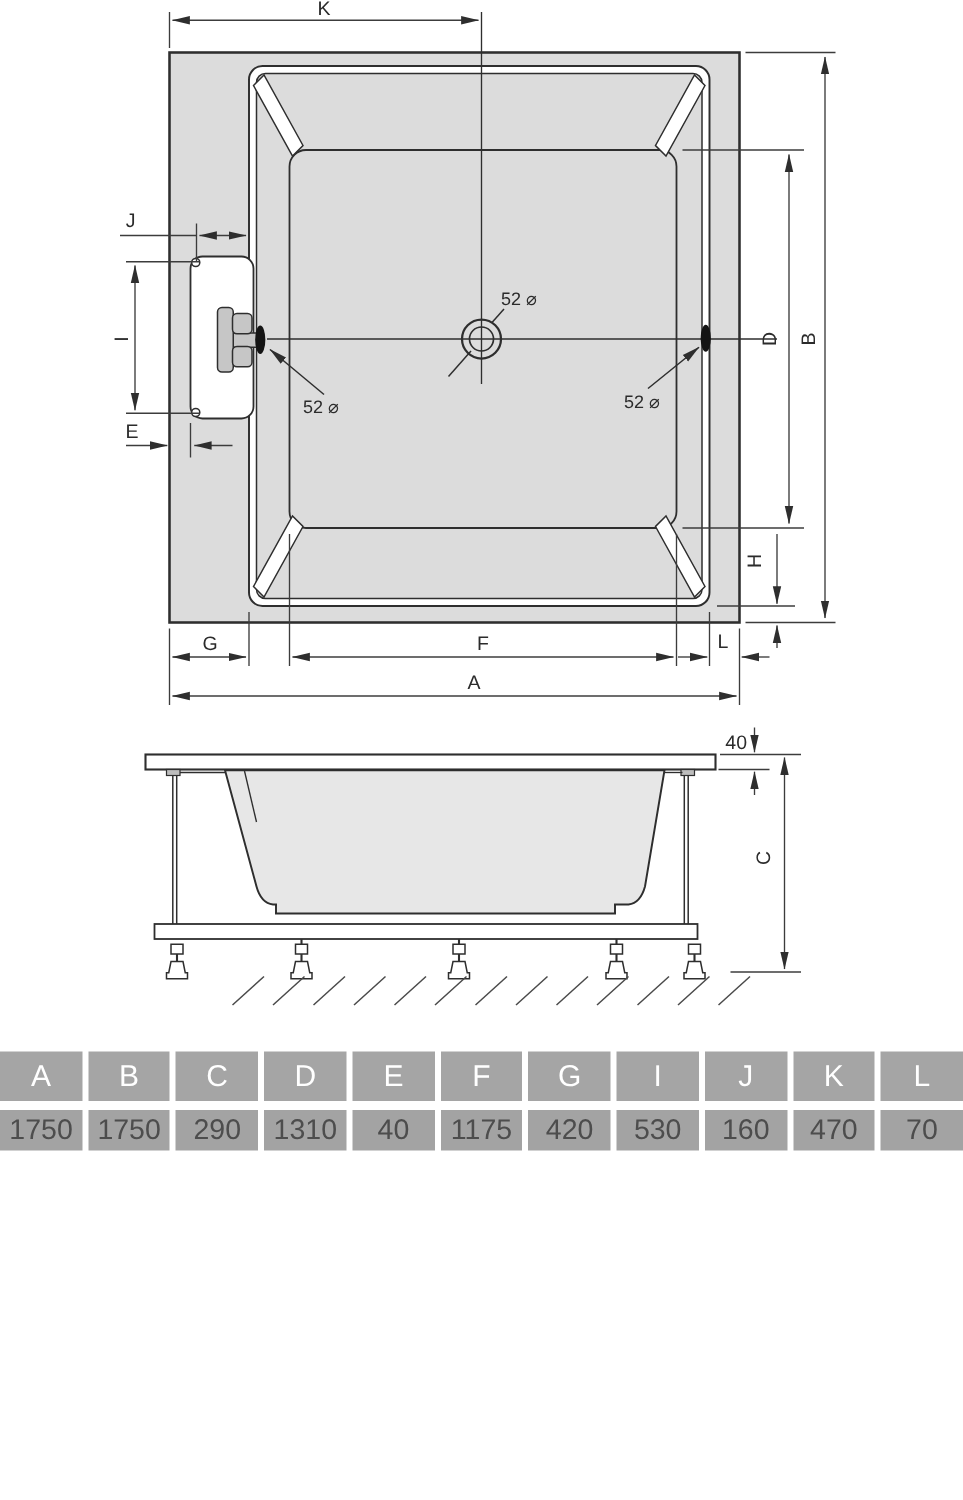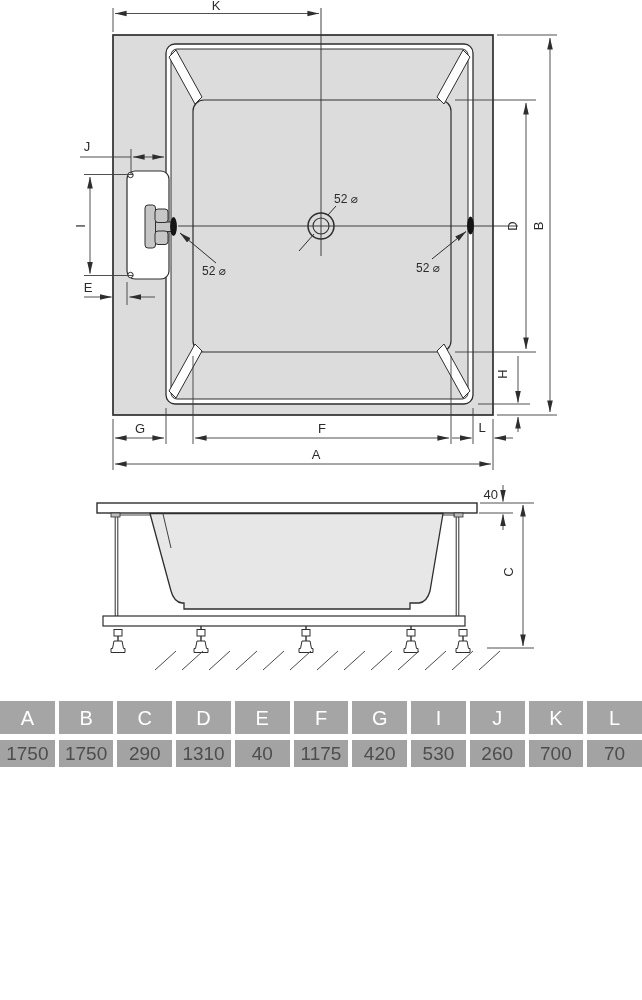--- a/index.html
+++ b/index.html
@@ -213,18 +213,18 @@
     </div>
     <div class="trow tvals">
       <div class="vcell">1750</div>
       <div class="vcell">1750</div>
       <div class="vcell">290</div>
       <div class="vcell">1310</div>
       <div class="vcell">40</div>
       <div class="vcell">1175</div>
       <div class="vcell">420</div>
       <div class="vcell">530</div>
-      <div class="vcell">260</div>
-      <div class="vcell">700</div>
+      <div class="vcell">160</div>
+      <div class="vcell">470</div>
       <div class="vcell">70</div>
     </div>
   </div>
 </div>
 
 </body></html>

